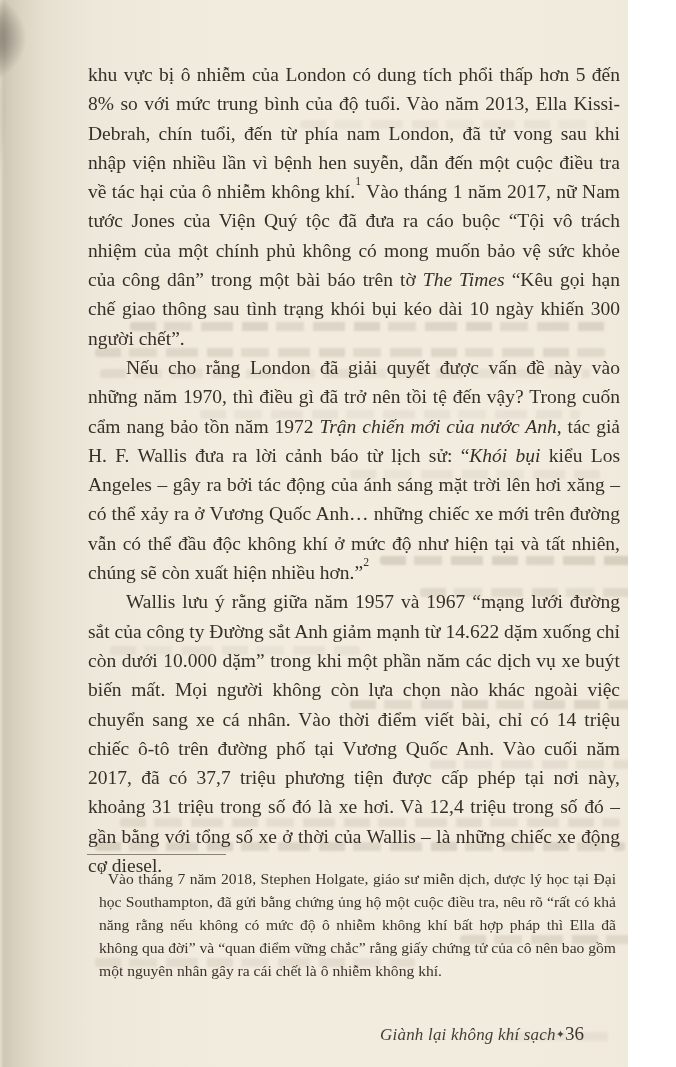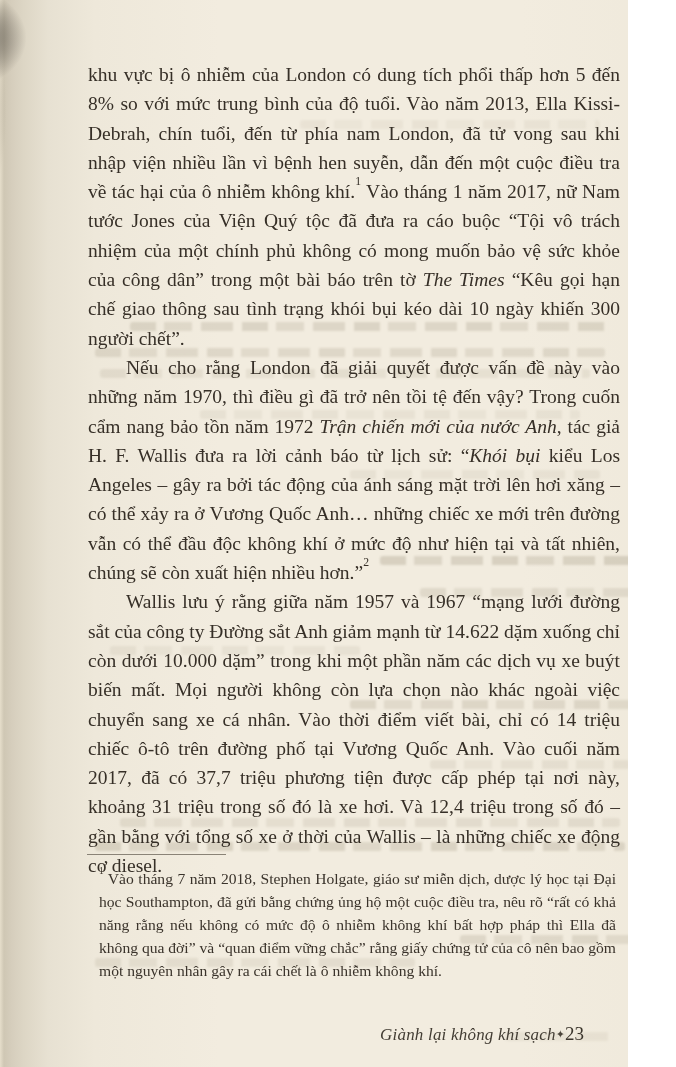--- a/index.html
+++ b/index.html
@@ -77,16 +77,16 @@
     </div>
 
   <div class="footnote">
     <div class="fn-rule"></div>
     <p class="fn-text"><sup class="fnmark">1</sup><span> Vào tháng 7 năm 2018, Stephen Holgate, giáo sư miễn dịch, dược lý học tại Đại học Southampton, đã gửi bằng chứng ủng hộ một cuộc điều tra, nêu rõ “rất có khả năng rằng nếu không có mức độ ô nhiễm không khí bất hợp pháp thì Ella đã không qua đời” và “quan điểm vững chắc” rằng giấy chứng tử của cô nên bao gồm một nguyên nhân gây ra cái chết là ô nhiễm không khí.</span></p>
   </div>
 
   <div class="footer">
     <span class="title">Giành lại không khí sạch</span>
     <span class="star">✦</span>
-    <span class="pagenum">23</span>
+    <span class="pagenum">36</span>
   </div>
 
 </div>
 
 </body></html>

